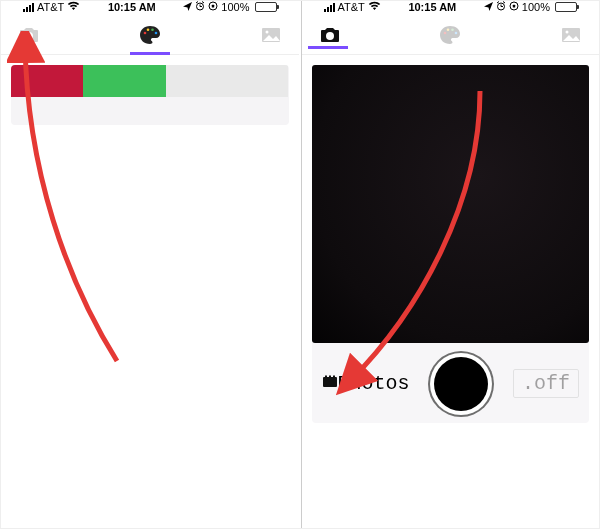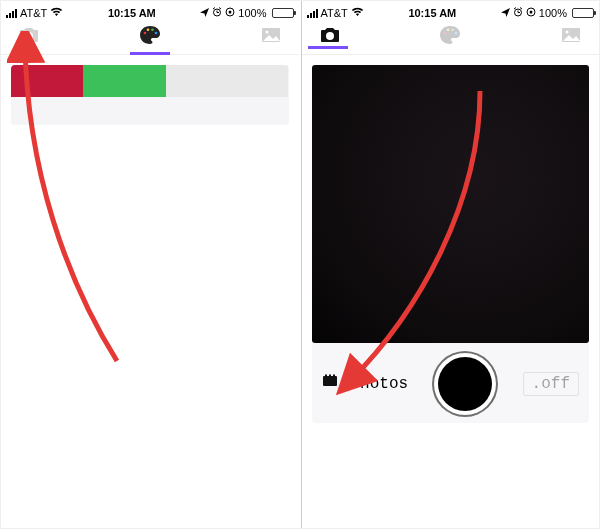--- a/index.html
+++ b/index.html
@@ -19,23 +19,23 @@
       display: flex;
       flex-direction: column;
       position: relative;
     }
     .phone + .phone { border-left: 1px solid #ccc; }
 
     
     .status {
       height: 18px;
       display: flex;
-      align-items: flex-end;
+      align-items: flex-start;
       font-size: 11px;
-      padding: 0 5px;
+      padding: 0 22px;
       color: #000;
     }
     .status .left, .status .right { display: flex; align-items: center; gap: 3px; }
     .status .center { flex: 1; text-align: center; font-weight: 700; }
     .signal {
       display: inline-flex; align-items: flex-end; gap: 1px;
     }
     .signal span { width: 2px; background: #000; display: inline-block; }
     .signal span:nth-child(1){height:3px}
     .signal span:nth-child(2){height:5px}
@@ -95,22 +95,22 @@
       border-radius:3px;
     }
     .cam-controls {
       display:flex;
       align-items:center;
       justify-content:space-between;
       padding: 14px 10px 4px;
     }
     .photos-btn, .off-btn {
       font-family: "Courier New", monospace;
-      font-size: 16px;
-      display:flex; align-items:center; gap:13px;
+      font-size: 20px;
+      display:flex; align-items:center; gap:0;
     }
     .off-btn {
       opacity:.35;
       border:1px solid #bbb;
       padding:2px 8px;
       border-radius:2px;
       text-align:center;
     }
     .shutter {
       width:54px; height:54px;

